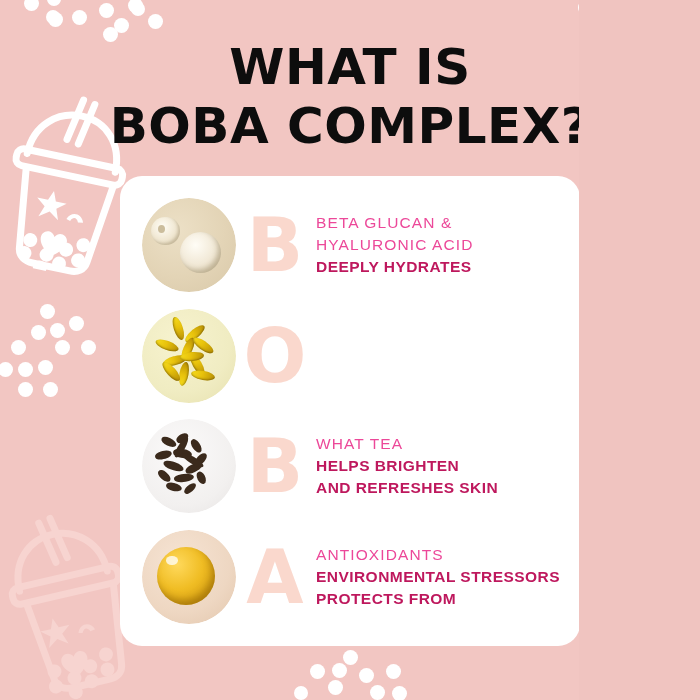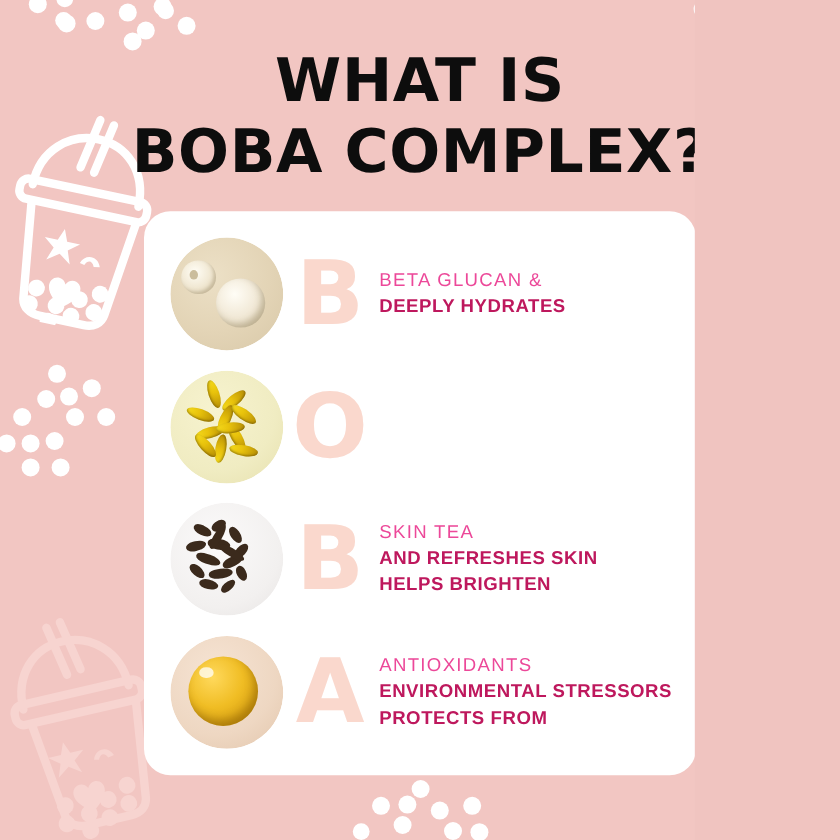--- a/index.html
+++ b/index.html
@@ -356,20 +356,21 @@
     <div class="row">
       <div class="swatch">
         <div class="swatch-inner sw-gel"></div>
         <div class="gel-blob-a"></div>
         <div class="gel-dot"></div>
         <div class="gel-blob-b"></div>
       </div>
       <div class="letter">B</div>
       <div class="rowtext">
         <div class="head">BETA GLUCAN &amp;</div>
+        <div class="head">HYALURONIC ACID</div>
         <div class="sub">DEEPLY HYDRATES</div>
       </div>
     </div>
 
     <div class="row">
       <div class="swatch">
         <div class="swatch-inner sw-omega"></div>
         <div class="cap" style="left:26%; top:16%;  transform:rotate(72deg);"></div>
         <div class="cap" style="left:44%; top:22%;  transform:rotate(-40deg);"></div>
         <div class="cap" style="left:14%; top:34%;  transform:rotate(20deg);"></div>
@@ -399,23 +400,23 @@
         <div class="leaf" style="left:16%; top:56%; width:16%; height:8%;  transform:rotate(40deg);"></div>
         <div class="leaf" style="left:34%; top:58%; width:21%; height:9%;  transform:rotate(-8deg);"></div>
         <div class="leaf" style="left:56%; top:58%; width:14%; height:8%;  transform:rotate(62deg);"></div>
         <div class="leaf" style="left:26%; top:68%; width:17%; height:8%;  transform:rotate(12deg);"></div>
         <div class="leaf" style="left:44%; top:70%; width:15%; height:7%;  transform:rotate(-42deg);"></div>
         <div class="leaf" style="left:30%; top:26%; width:24%; height:7%;  transform:rotate(-60deg);"></div>
         <div class="leaf" style="left:42%; top:40%; width:26%; height:7%;  transform:rotate(30deg);"></div>
       </div>
       <div class="letter">B</div>
       <div class="rowtext">
-        <div class="head">SKIN TEA</div>
+        <div class="head">WHAT TEA</div>
+        <div class="sub">HELPS BRIGHTEN</div>
         <div class="sub">AND REFRESHES SKIN</div>
-        <div class="sub">HELPS BRIGHTEN</div>
       </div>
     </div>
 
     <div class="row">
       <div class="swatch">
         <div class="swatch-inner sw-anti"></div>
         <div class="anti-drop"></div>
         <div class="anti-gloss"></div>
       </div>
       <div class="letter">A</div>

